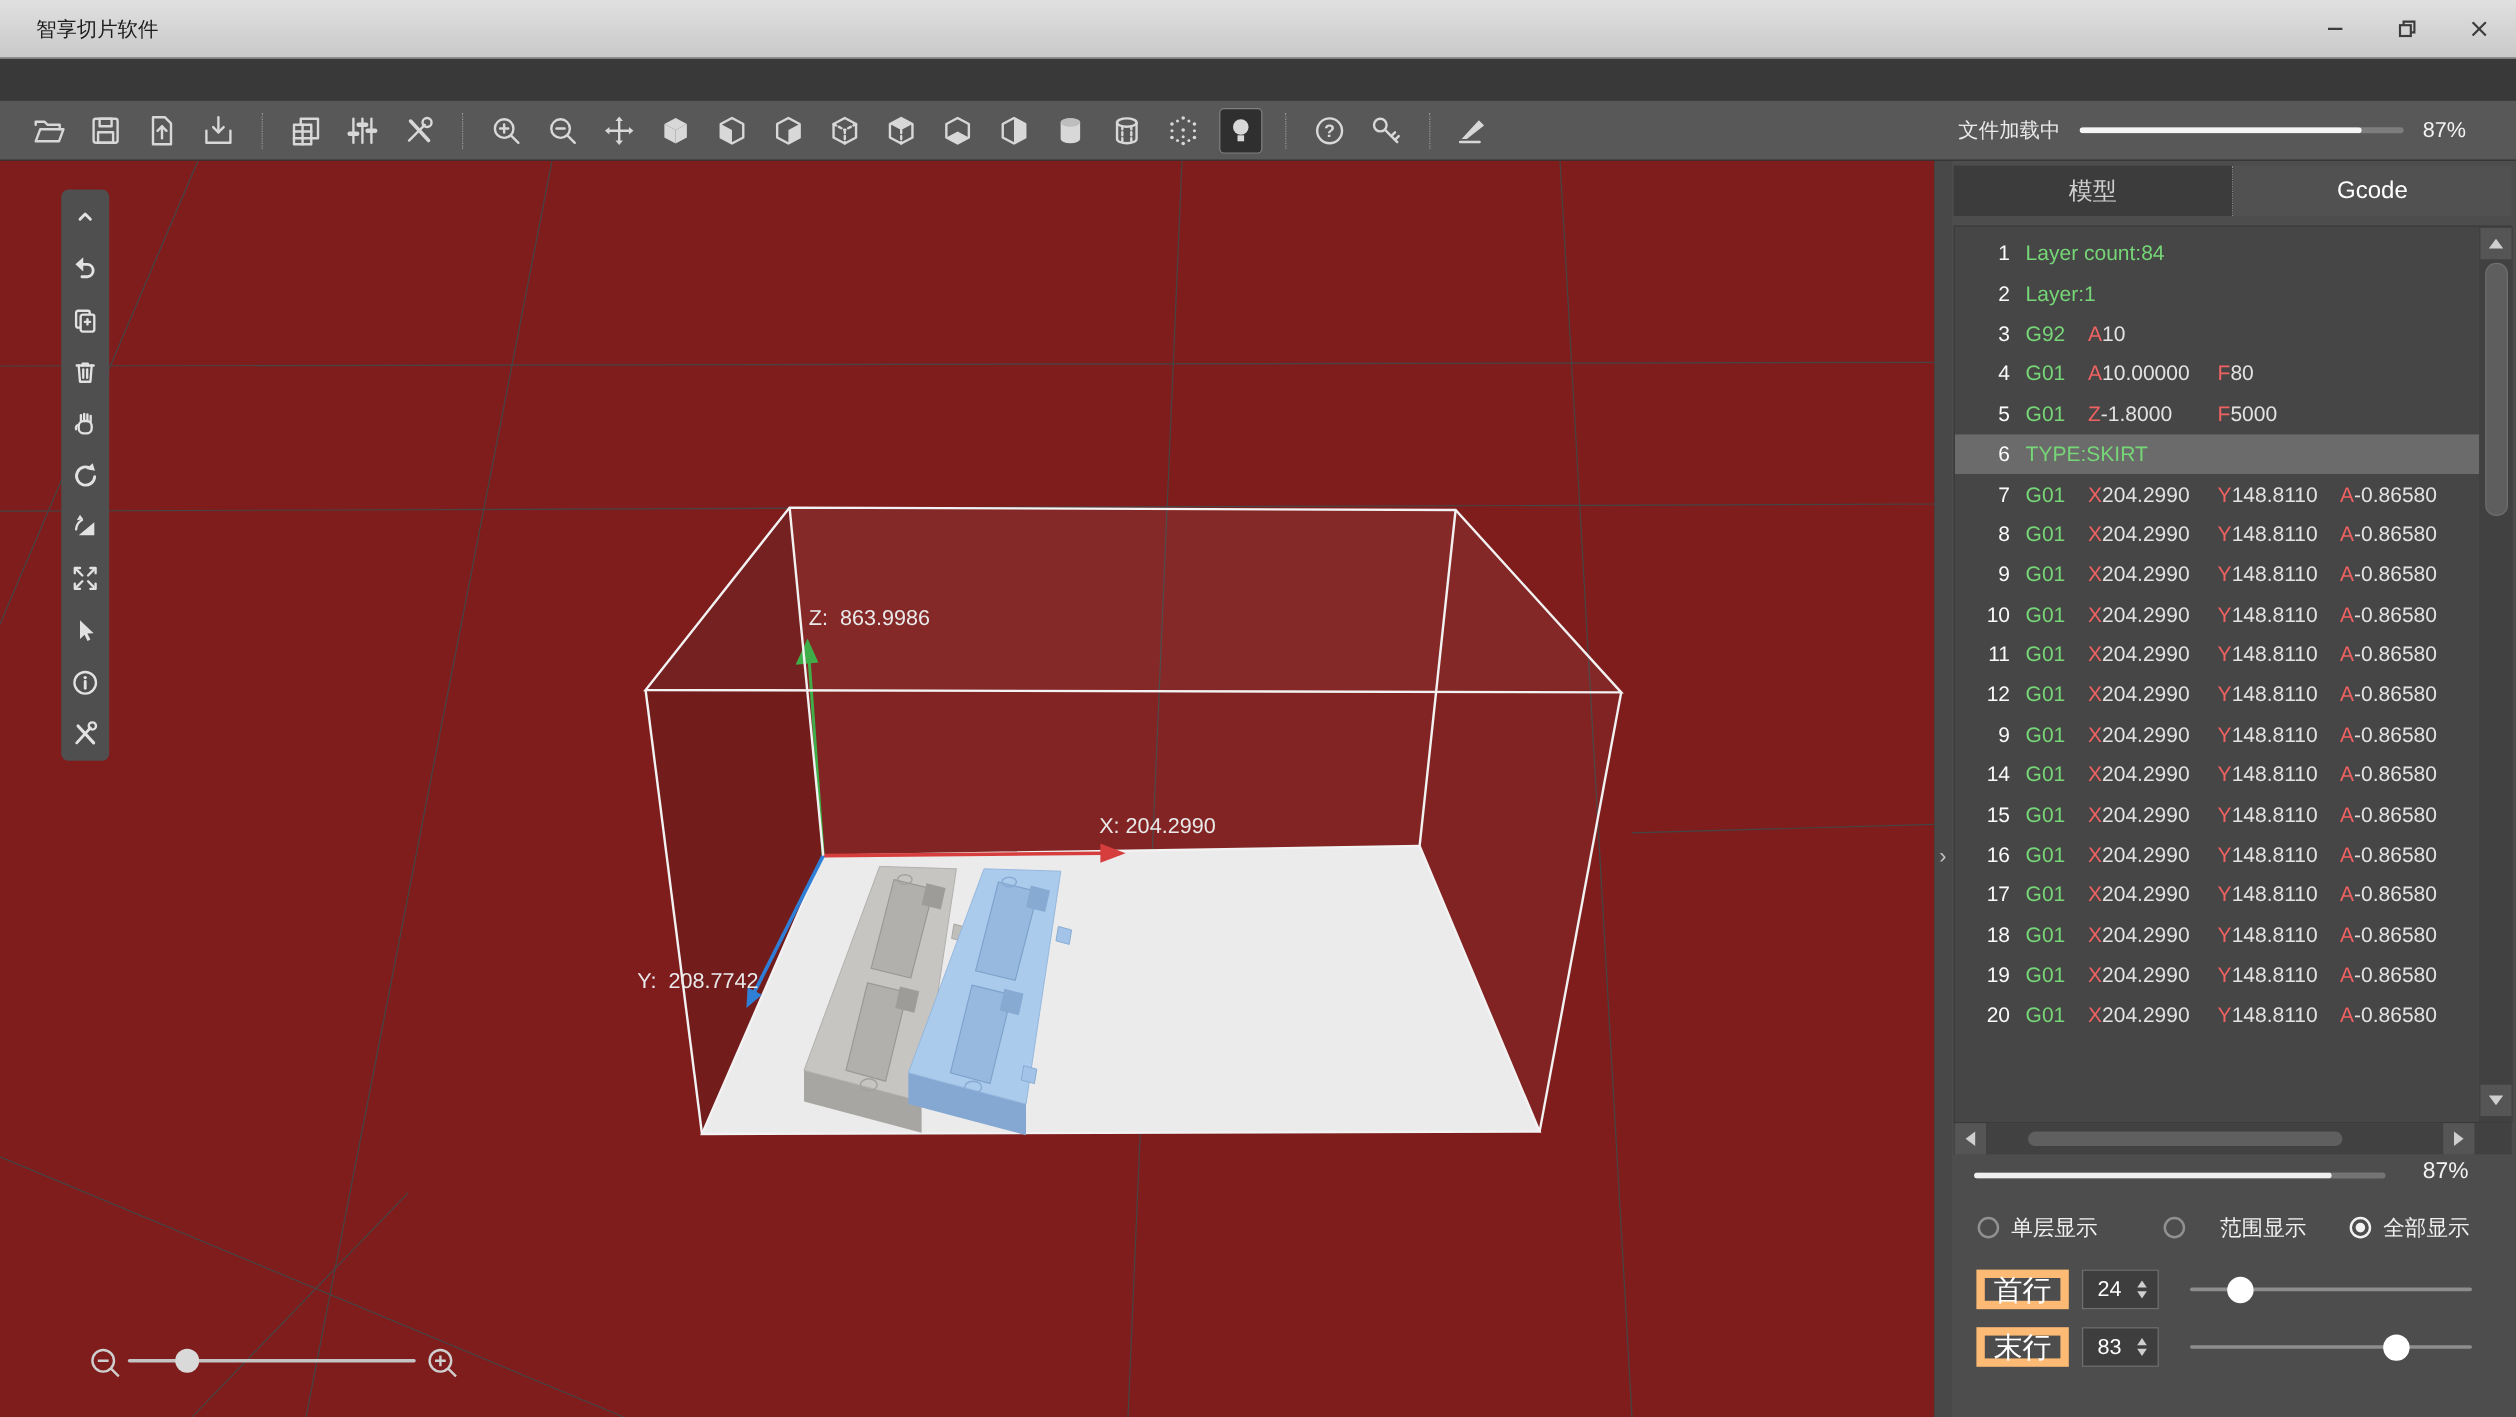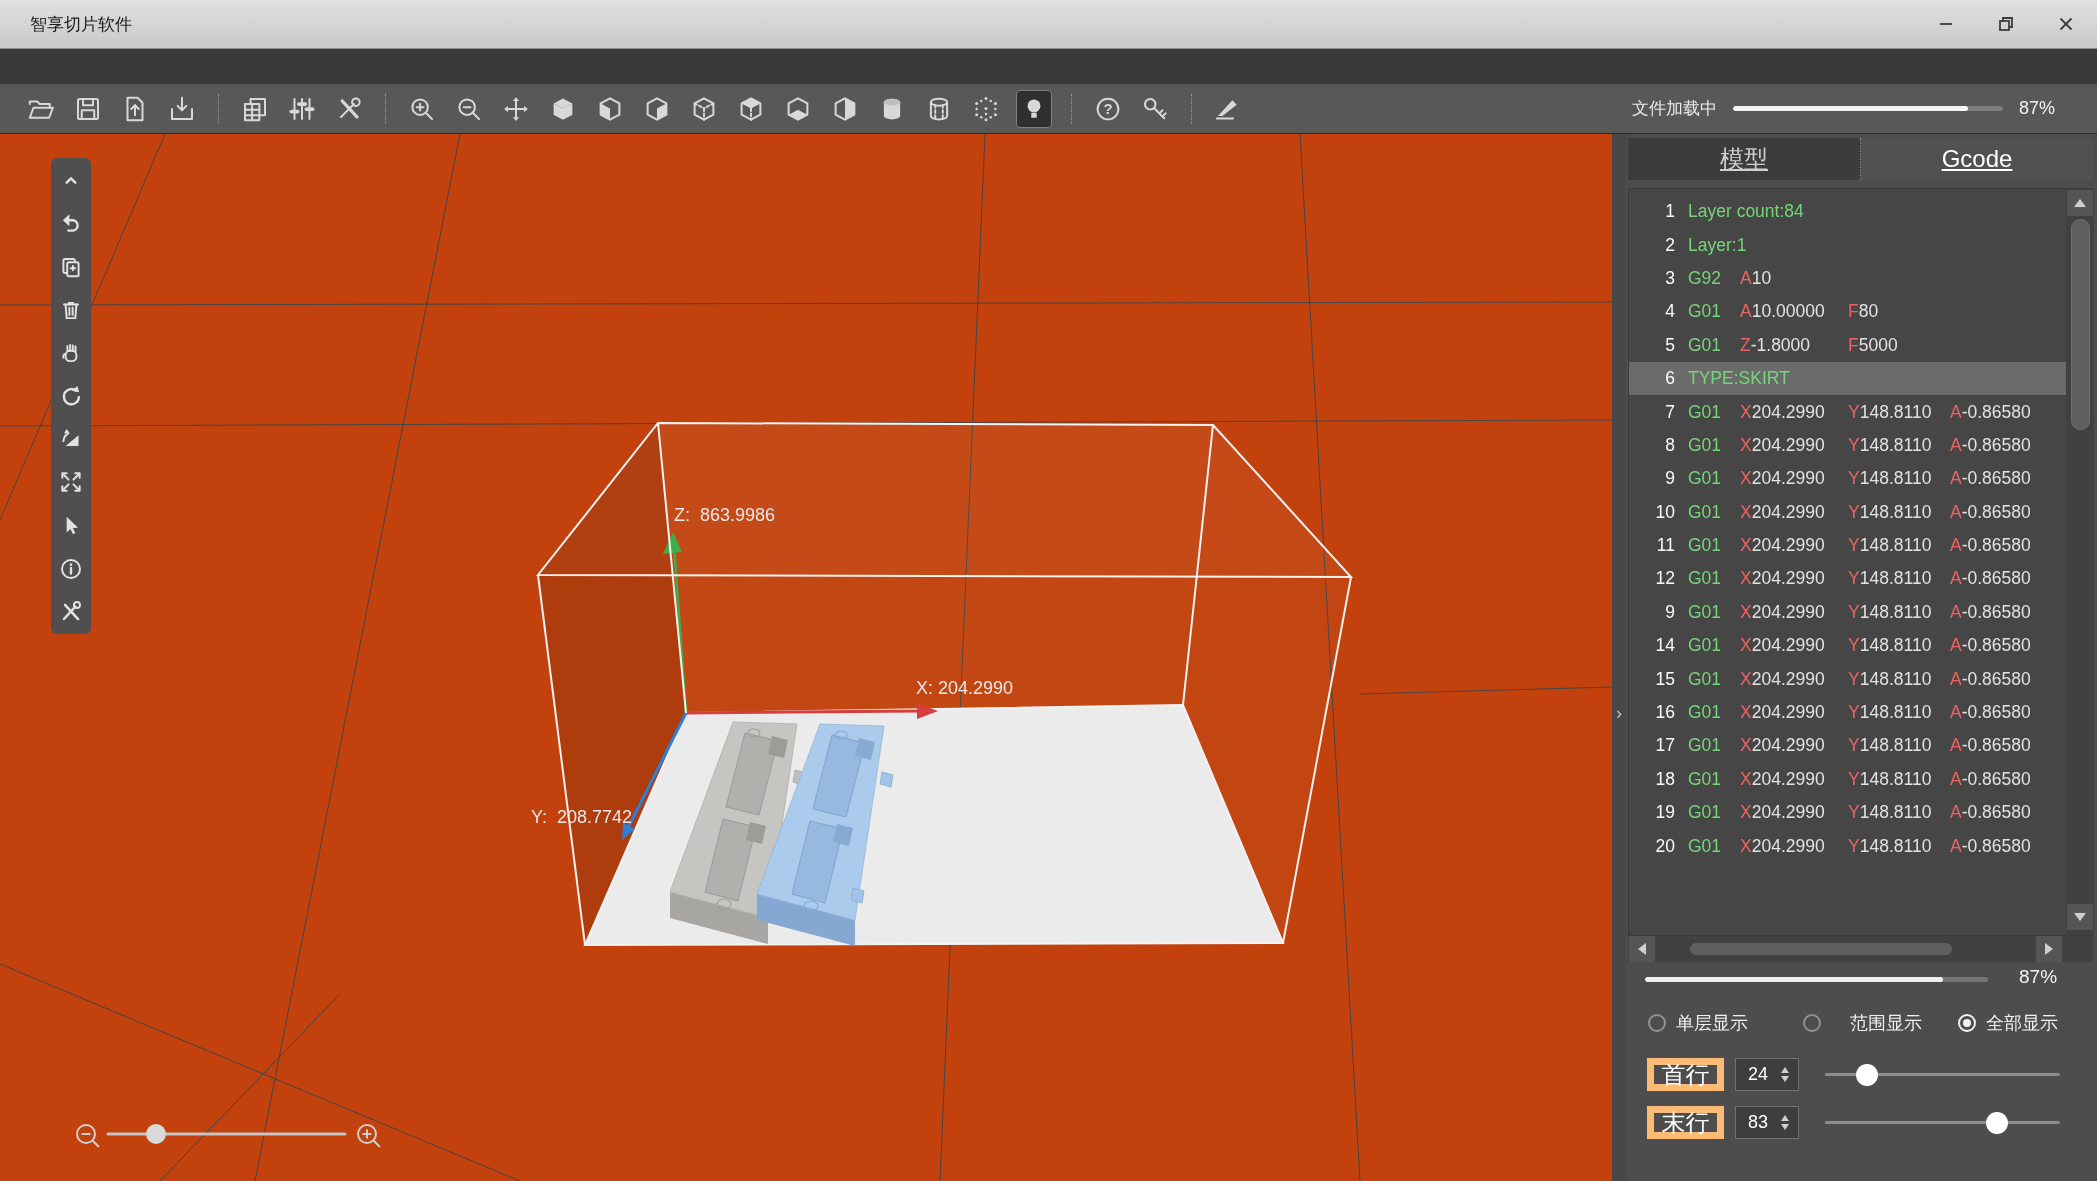--- a/index.html
+++ b/index.html
@@ -25,36 +25,36 @@
   .tbtn .f{fill:#d8d8d8;stroke:none;}
   .tbtn.active{background:#2f2f2f;border:1px solid #808080;border-radius:4px;}
   .tsep{width:0;height:30px;border-left:1px dotted #9a9a9a;margin:0 6px;flex:0 0 auto;}
   .tspacer{flex:1 1 auto;}
   .loading{display:flex;align-items:center;gap:16px;margin-right:18px;}
   .loading-label{font-size:17px;color:#eaeaea;}
   .ptrack{width:270px;height:5px;border-radius:3px;background:#7d7d7d;position:relative;overflow:hidden;}
   .pfill{position:absolute;left:0;top:0;height:100%;background:#f5f5f5;border-radius:3px;}
   .loading-pct{font-size:18px;color:#f2f2f2;}
   
-  .viewport{position:absolute;left:0;top:134px;width:1612px;height:1047px;background:#c2410c;overflow:hidden;}
+  .viewport{position:absolute;left:0;top:134px;width:1612px;height:1047px;background:#7f1d1d;overflow:hidden;}
   .axis-label{position:absolute;font-size:18px;color:#e9e9e9;white-space:pre;}
   
   .palette{position:absolute;left:51px;top:24px;width:40px;height:476px;background:#4f4f4f;
     border-radius:6px;display:flex;flex-direction:column;align-items:center;justify-content:space-between;padding:8px 0;box-sizing:border-box;}
   .pbtn{width:28px;height:28px;display:flex;align-items:center;justify-content:center;}
   .pbtn svg{width:26px;height:26px;stroke:#e2e2e2;stroke-width:1.8;fill:none;stroke-linecap:round;stroke-linejoin:round;}
   .pbtn .f{fill:#e2e2e2;stroke:none;}
   
   .splitter{position:absolute;left:1612px;top:134px;width:14px;height:1047px;background:#484848;
     display:flex;align-items:center;justify-content:center;}
   .splitter span{color:#c2c2c2;font-size:18px;margin-top:112px;}
   
   .panel{position:absolute;left:1626px;top:134px;width:471px;height:1047px;background:#4d4d4d;}
   .tabs{position:absolute;left:2px;top:4px;width:465px;height:42px;display:flex;}
-  .tab{flex:1;display:flex;align-items:center;justify-content:center;font-size:24px;text-decoration:underline;}
+  .tab{flex:1;display:flex;align-items:center;justify-content:center;font-size:20px;}
   .tab.inactive{background:#3c3c3c;color:#cfcfcf;border-right:1px dotted #8a8a8a;}
   .tab.active{background:#515151;color:#ffffff;}
   .gframe{position:absolute;left:2px;top:54px;width:465px;height:748px;background:#464646;border:1px solid #3a3a3a;box-sizing:border-box;}
   .rows{position:absolute;left:0;top:0;width:437px;height:746px;overflow:hidden;padding-top:6px;box-sizing:border-box;}
   .grow{height:33.4px;display:flex;align-items:center;font-size:17.5px;}
   .grow.sel{background:#6b6b6b;}
   .ln{width:30px;margin-left:16px;margin-right:13px;text-align:right;color:#fafafa;flex:0 0 auto;}
   .tok{margin-right:14px;white-space:pre;}
   .tg{color:#76d677;} .tr{color:#ef6262;} .tw{color:#e2e2e2;}
   .vsb{position:absolute;left:437px;top:0;width:28px;height:746px;background:#414141;}

